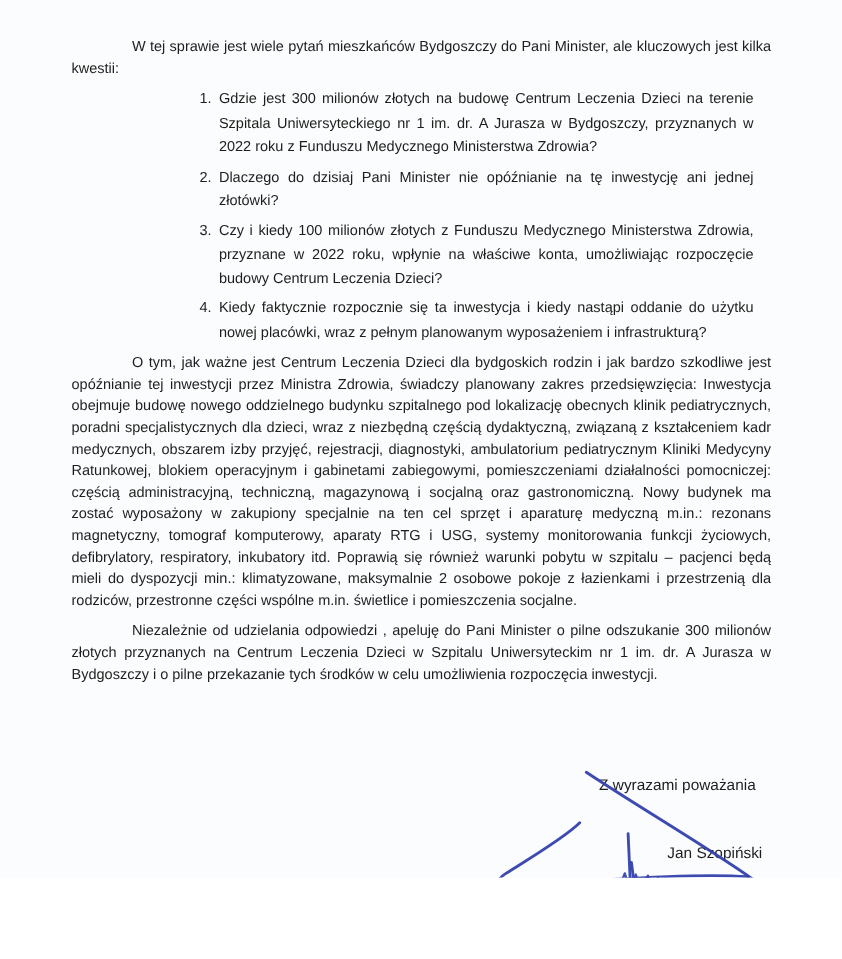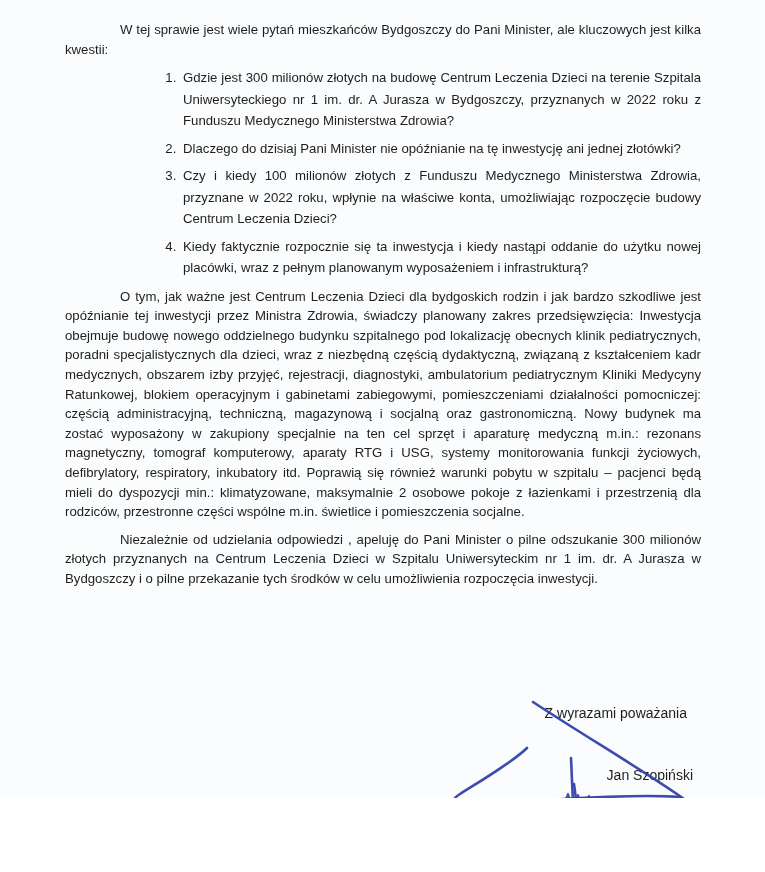--- a/index.html
+++ b/index.html
@@ -11,33 +11,33 @@
     position: relative;
     width: 765px;
     height: 798px;
     margin: 0 auto;
     background: var(--bg, #fbfcfd);
     color: var(--text, #1e1e1e);
     font-family: "Liberation Sans", "DejaVu Sans", sans-serif;
     font-size: 13.2px;
     overflow: hidden;
     box-sizing: border-box;
-    padding: 20px 64px 0 65px;
+    padding: 32px 64px 0 65px;
   }
   .para {
     margin: 8px 0;
     line-height: 19.6px;
     text-align: justify;
     text-indent: 55px;
   }
   .para.intro {
     margin-top: 0;
   }
   ol.questions {
-    margin: 6px 0;
+    margin: 6px 16px;
     padding: 0 0 0 115px;
     list-style: decimal;
   }
   ol.questions li {
     margin: 6px 0;
     padding-left: 3px;
     line-height: 21.5px;
     text-align: justify;
   }
   .sig-closing, .sig-name, .sig-title {

